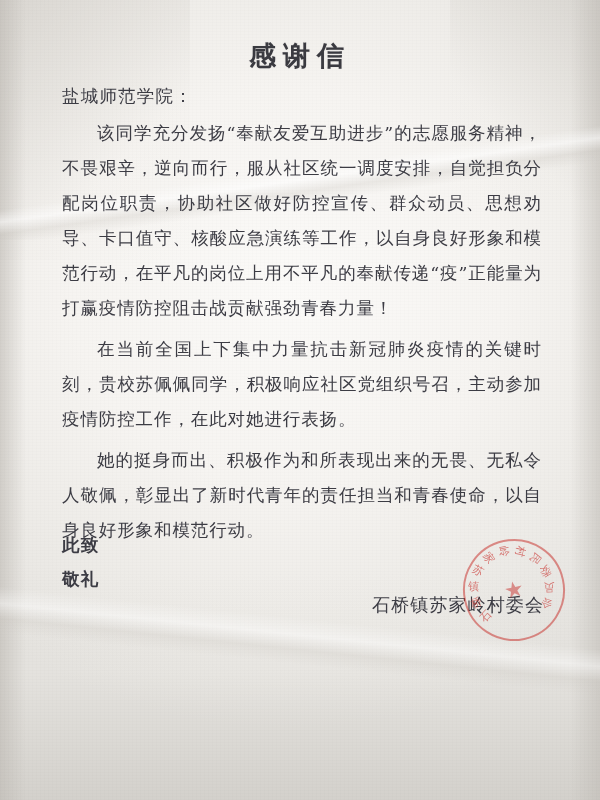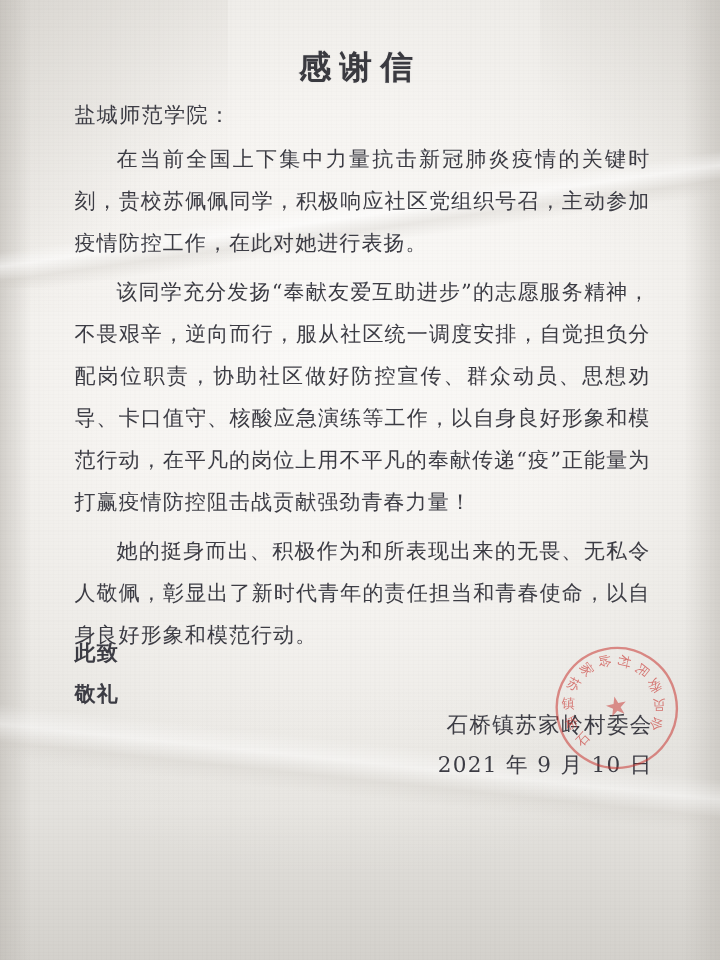--- a/index.html
+++ b/index.html
@@ -193,33 +193,32 @@
   <div class="shade" id="crease-lower"></div>
   <div class="shade" id="paper-grain"></div>
 
   <div id="document-body">
 
     <div id="salutation">盐城师范学院：</div>
 
     <div id="letter-title">感谢信</div>
 
     <div id="paragraphs">
+      <p class="para">该同学充分发扬“奉献友爱互助进步”的志愿服务精神，不畏艰辛，逆向而行，服从社区统一调度安排，自觉担负分配岗位职责，协助社区做好防控宣传、群众动员、思想劝导、卡口值守、核酸应急演练等工作，以自身良好形象和模范行动，在平凡的岗位上用不平凡的奉献传递“疫”正能量为打赢疫情防控阻击战贡献强劲青春力量！</p>
       <p class="para">在当前全国上下集中力量抗击新冠肺炎疫情的关键时刻，贵校苏佩佩同学，积极响应社区党组织号召，主动参加疫情防控工作，在此对她进行表扬。</p>
-      <p class="para">该同学充分发扬“奉献友爱互助进步”的志愿服务精神，不畏艰辛，逆向而行，服从社区统一调度安排，自觉担负分配岗位职责，协助社区做好防控宣传、群众动员、思想劝导、卡口值守、核酸应急演练等工作，以自身良好形象和模范行动，在平凡的岗位上用不平凡的奉献传递“疫”正能量为打赢疫情防控阻击战贡献强劲青春力量！</p>
       <p class="para">她的挺身而出、积极作为和所表现出来的无畏、无私令人敬佩，彰显出了新时代青年的责任担当和青春使命，以自身良好形象和模范行动。</p>
     </div>
 
     <div id="closing">
       <span class="closing-line">此致</span>
       <span class="closing-line">敬礼</span>
     </div>
 
     <div id="signature-block">
       <div id="signature-org">石桥镇苏家岭村委会</div>
-      <div id="signature-date">2021 年 9 月 10 日</div>
     </div>
 
     <div id="official-stamp">
       <div class="ring"></div>
       <div class="star">★</div>
       <div id="stamp-text">
           <span style="transform: rotate(-125deg) translate(0px, -38px) rotate(90deg) translate(-50%, -50%);">石</span>
           <span style="transform: rotate(-100deg) translate(0px, -38px) rotate(90deg) translate(-50%, -50%);">桥</span>
           <span style="transform: rotate(-75deg) translate(0px, -38px) rotate(90deg) translate(-50%, -50%);">镇</span>
           <span style="transform: rotate(-50deg) translate(0px, -38px) rotate(90deg) translate(-50%, -50%);">苏</span>

